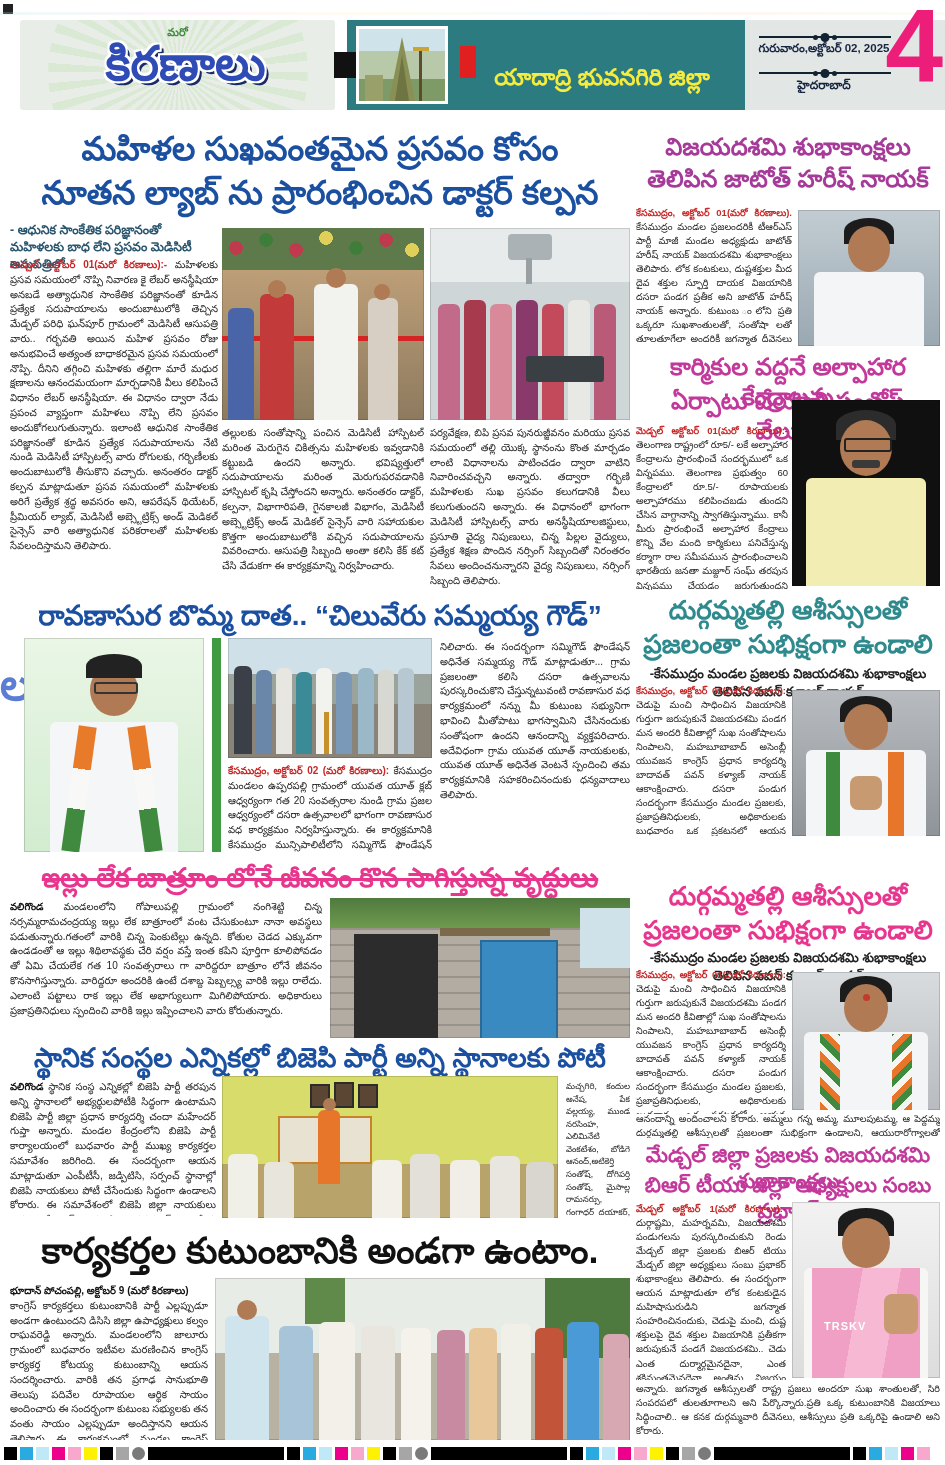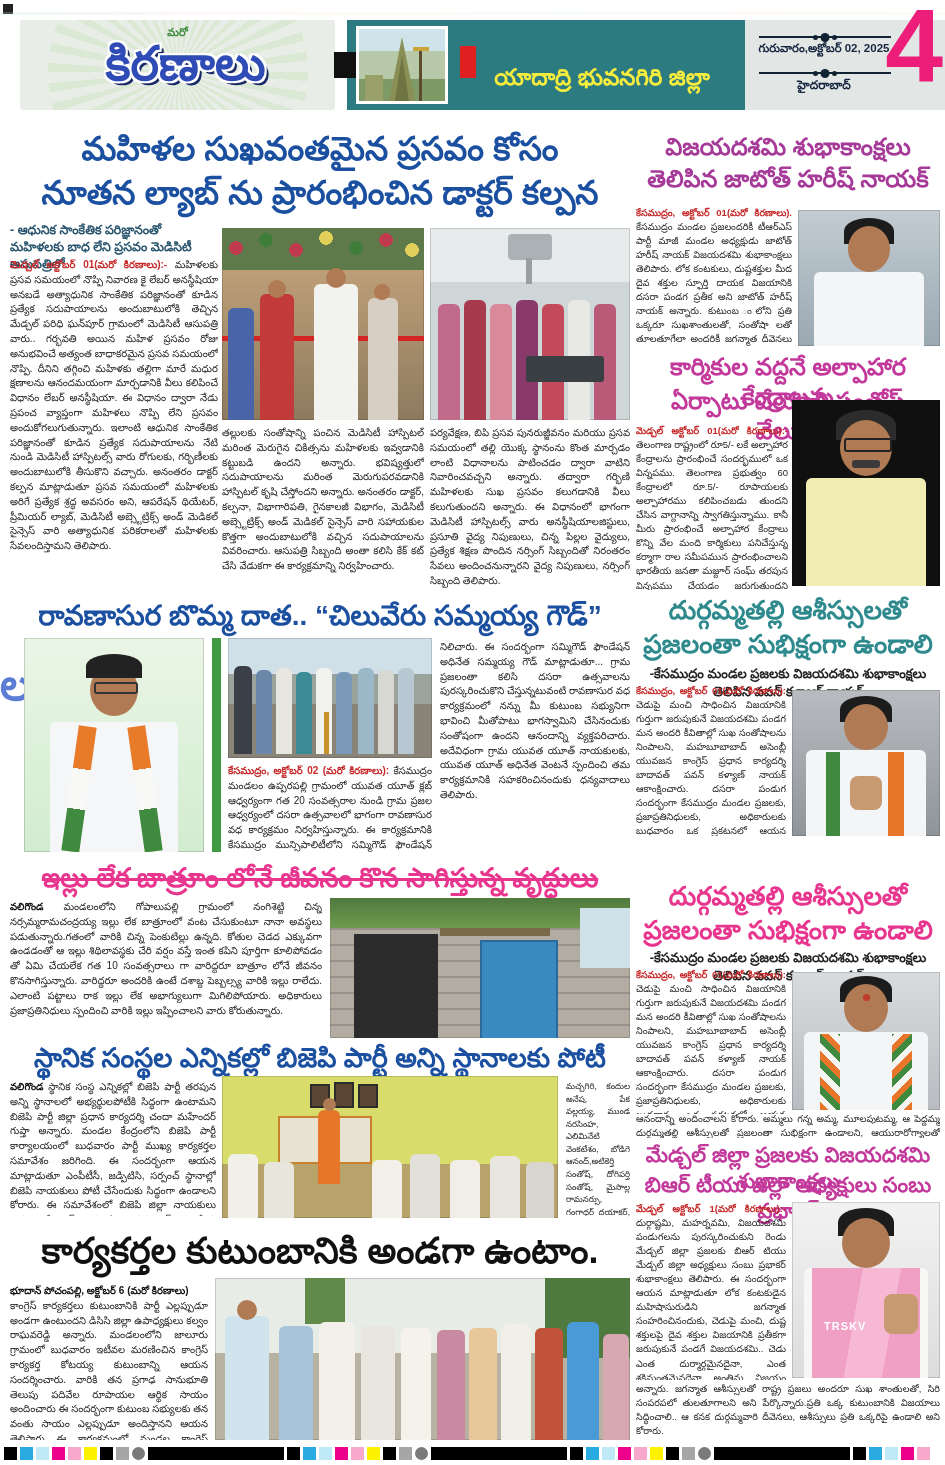--- a/index.html
+++ b/index.html
@@ -203,21 +203,21 @@
     <div class="fig" style="left:150px;top:84px;width:30px;height:58px;background:#f2f0e8;"></div>
     <div class="fig" style="left:188px;top:78px;width:30px;height:64px;background:#e2e0d8;"></div>
     <div class="fig" style="left:228px;top:84px;width:30px;height:58px;background:#f0eee6;"></div>
     <div class="fig" style="left:268px;top:80px;width:30px;height:62px;background:#e8e6de;"></div>
     <div class="fig" style="left:304px;top:86px;width:28px;height:56px;background:#d8d6ce;"></div>
   </div>
   <div class="body" style="left:566px;top:1080px;width:64px;height:138px;font-size:8.5px;">మచ్చగిరి, కందుల అనేష, పేక వల్లయ్య, ముండ నరసింహ, ఎలిమినేటి వెంకటేశం, బోడిగె ఆనంద్,అటికెర్తి సంతోష్, దోగిపర్తి సంతోష్, మైసాల్ల రామనర్సు, గంగాధర్ దయాకర్, ముందుల నాగరాజు, లోడె లింగస్వామి, నరేందర్ రెడ్డి, రామచంద్రం, రంజిత్ రెడ్డి, కీర్తి వెంకటేశు, రేగు శ్రీధర్, పల్లెర్ల నరసింహ, సంకబుడ్డె హరికృష్ణ, గండికోట హరికృష్ణ, పోలు నాగయ్య, బైరు మల్లేశు, కాలే పరమేష్,పోతిధరం జనార్దన్ రెడ్డి, అక్కయ్య,ఎర్రబోలు జంగయ్య, వివిధ గ్రామాల బూత్ అధ్యక్షులు, తదితరులు</div>
 
   <div class="hl hl-black" style="left:10px;top:1228px;width:620px;font-size:36px;">కార్యకర్తల కుటుంబానికి అండగా ఉంటాం.</div>
   <div class="body" style="left:10px;top:1284px;width:198px;height:156px;">
-    <span class="lead">భూదాన్ పోచంపల్లి, అక్టోబర్ 6 (మరో కిరణాలు)</span><br>
+    <span class="lead">భూదాన్ పోచంపల్లి, అక్టోబర్ 9 (మరో కిరణాలు)</span><br>
     <span>కాంగ్రెస్ కార్యకర్తలు కుటుంబానికి పార్టీ ఎల్లప్పుడూ అండగా ఉంటుందని డిసిసి జిల్లా ఉపాధ్యక్షులు కల్వం రాఘవరెడ్డి అన్నారు. మండలంలోని జాలూరు గ్రామంలో బుధవారం ఇటీవల మరణించిన కాంగ్రెస్ కార్యకర్త కోటయ్య కుటుంబాన్ని ఆయన సందర్శించారు. వారికి తన ప్రగాఢ సానుభూతి తెలుపు పదివేల రూపాయల ఆర్థిక సాయం అందించారు ఈ సందర్భంగా కుటుంబ సభ్యులకు తన వంతు సాయం ఎల్లప్పుడూ అందిస్తానని ఆయన తెలిపారు ఈ కార్యక్రమంలో మండల కాంగ్రెస్ ఉపాధ్యక్షులు కానుల అంజయ్య, ఎస్సీ సెల్ మండల అధ్యక్షులు దాసరి నరసింహ , కాంగ్రెస్ నాయకులు</span>
   </div>
   <div class="photo" style="left:215px;top:1278px;width:415px;height:162px;background:linear-gradient(#e8ece6 0 46%,#b8b2a2 46%);">
     <div class="abs" style="left:330px;top:0;width:85px;height:80px;background:#4f7a3f;"></div>
     <div class="abs" style="left:90px;top:0;width:40px;height:46px;background:#5f8a4a;"></div>
     <div class="fig" style="left:10px;top:38px;width:44px;height:124px;background:#cfe4ec;"></div>
     <div class="head" style="left:22px;top:22px;width:20px;height:20px;"></div>
     <div class="fig" style="left:64px;top:48px;width:34px;height:114px;background:#a8c4d8;"></div>
     <div class="fig" style="left:104px;top:44px;width:36px;height:118px;background:#f2f0e8;"></div>
     <div class="fig" style="left:146px;top:48px;width:34px;height:114px;background:#e8e6de;"></div>

